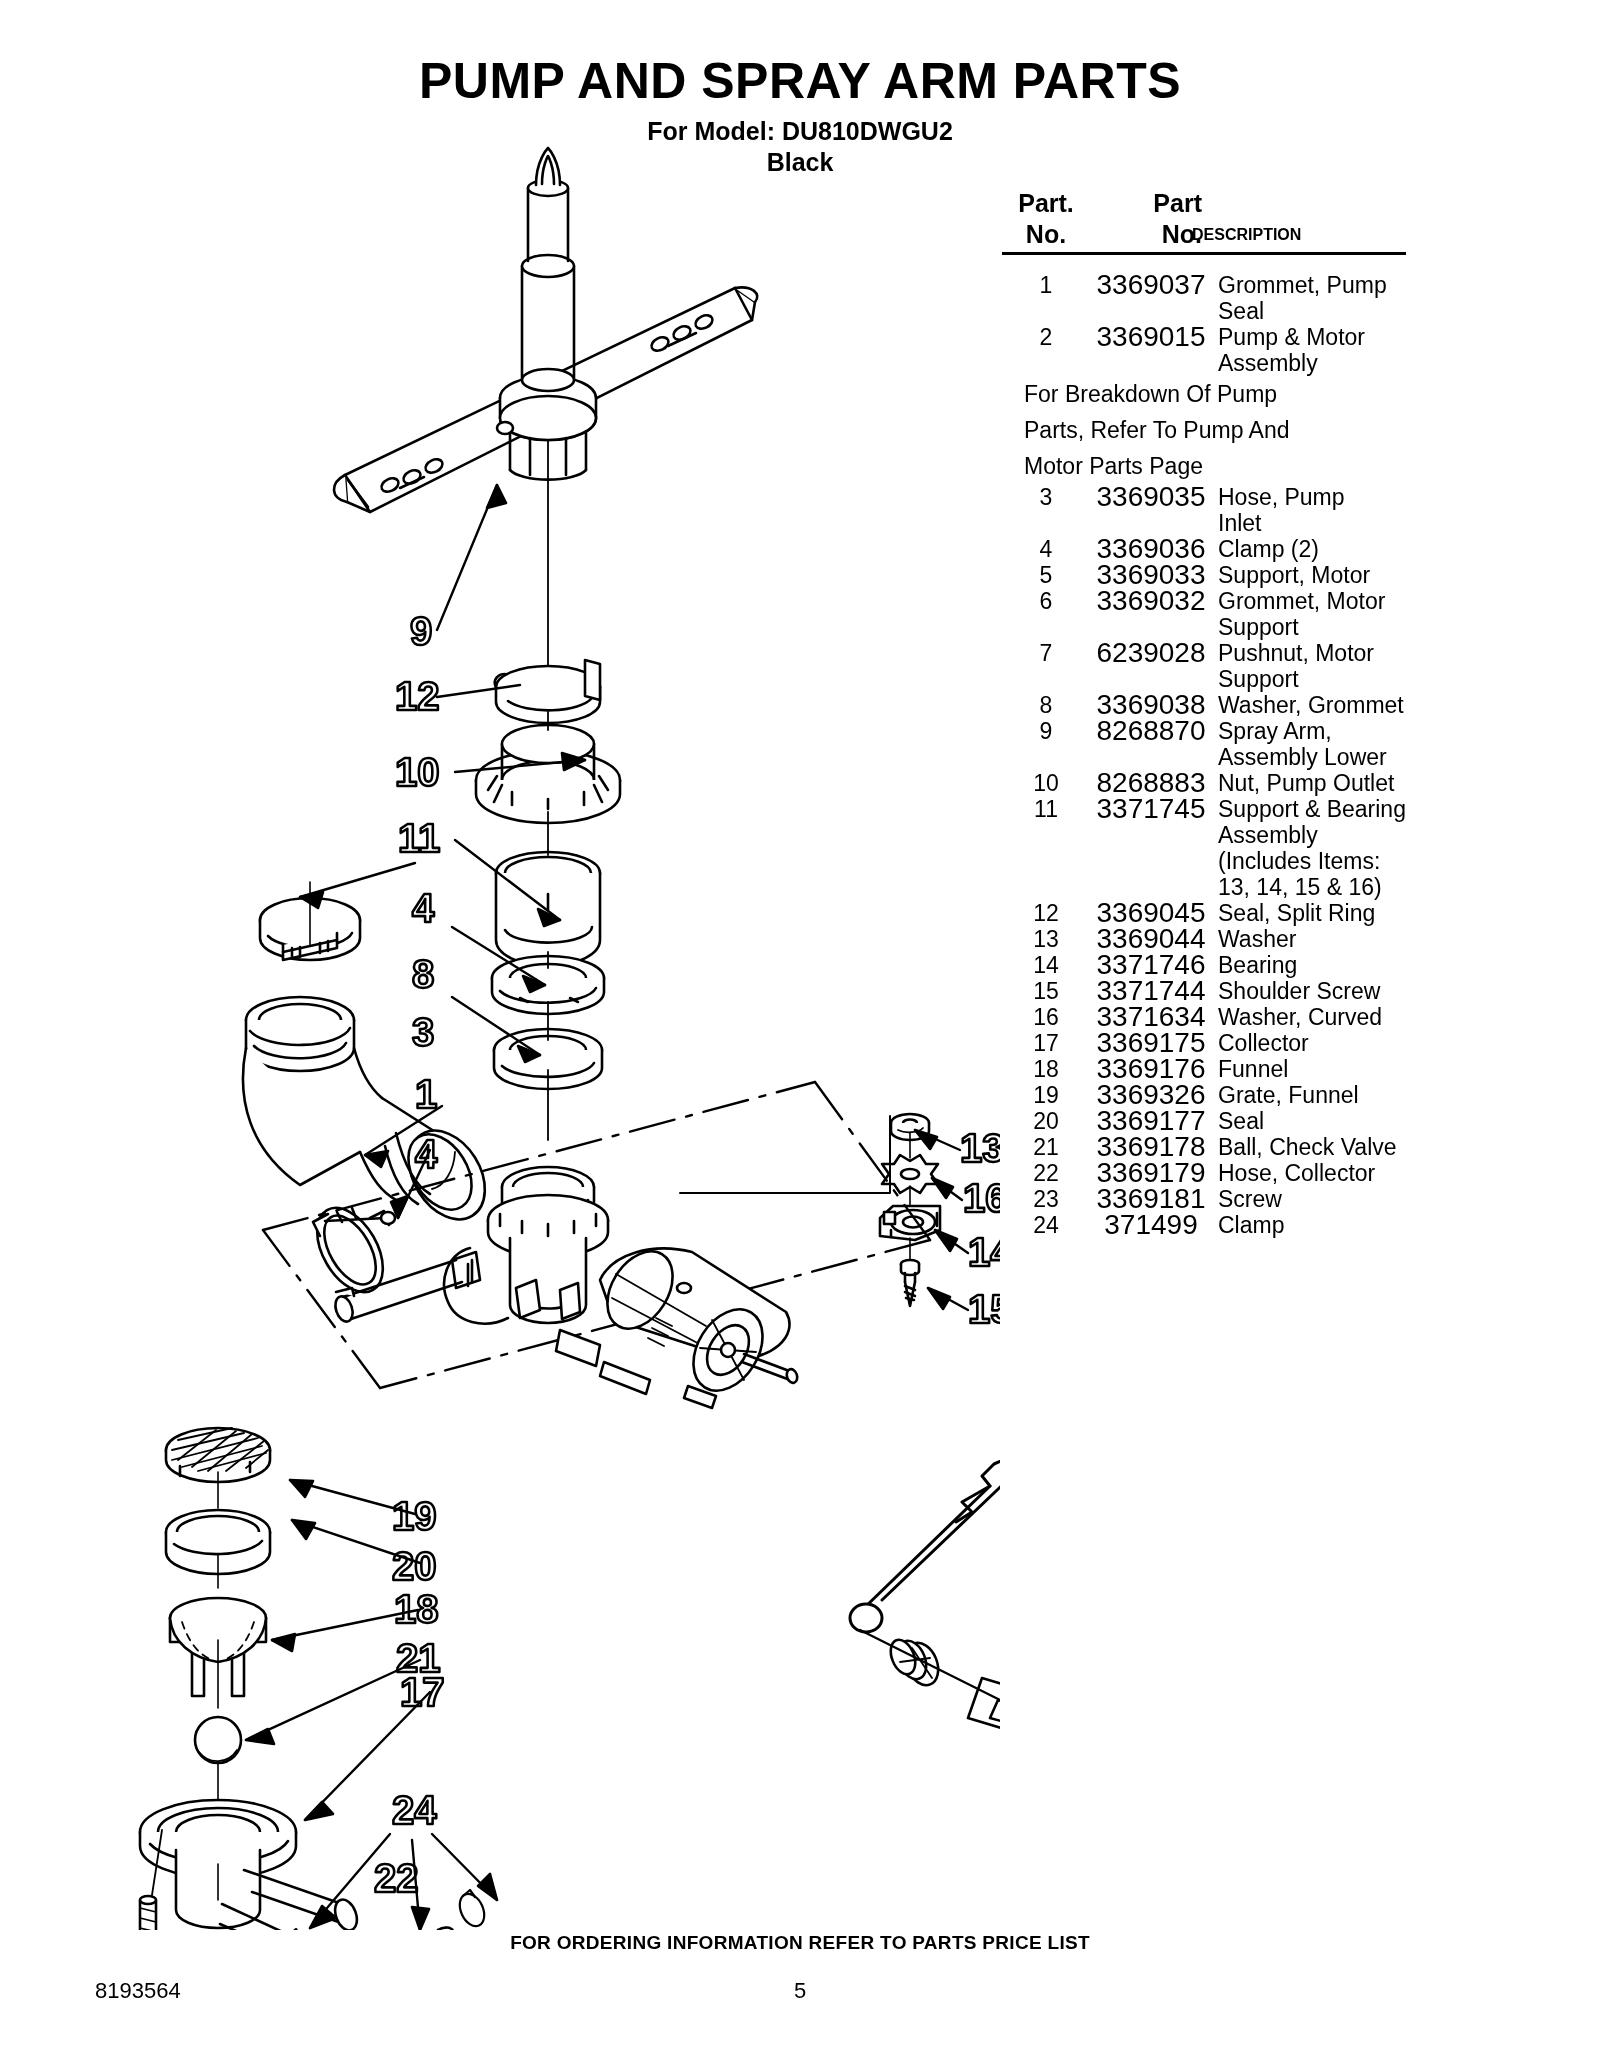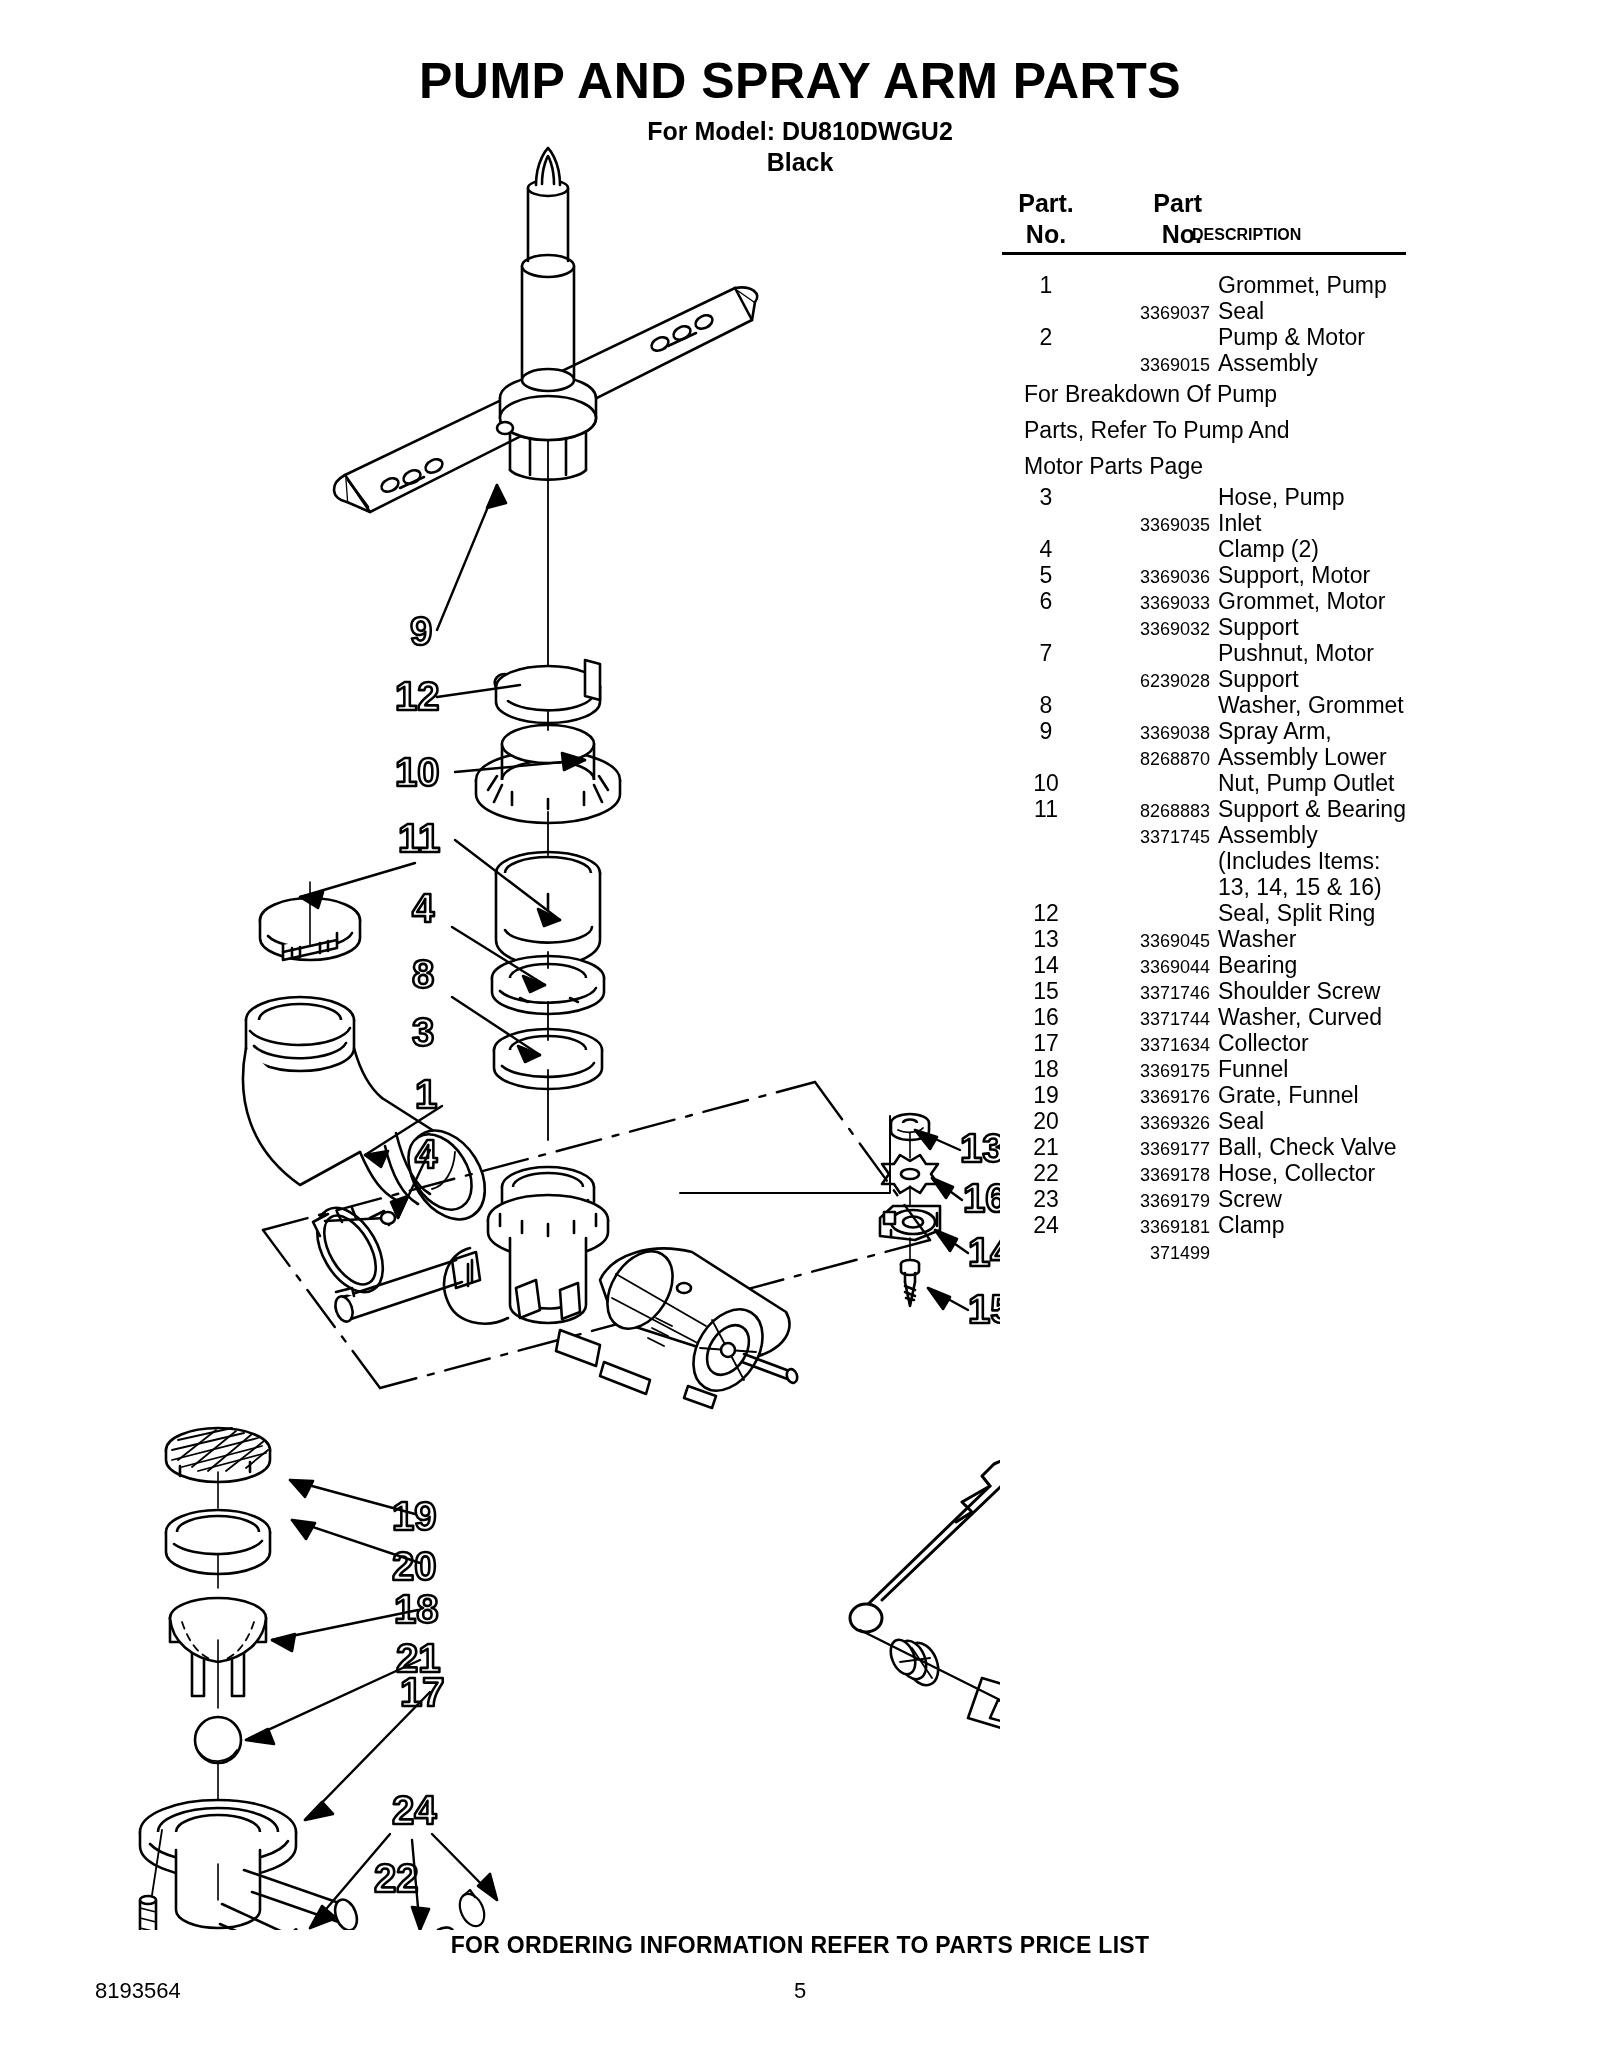--- a/index.html
+++ b/index.html
@@ -27,29 +27,29 @@
   .parts{position:absolute;left:1000px;top:188px;width:430px;}
   .ph{position:relative;height:62px;}
   .ph .c1{position:absolute;left:0;top:0;width:92px;text-align:center;font-weight:bold;font-size:25px;line-height:31px;}
   .ph .c2{position:absolute;left:92px;top:0;width:110px;text-align:right;font-weight:bold;font-size:25px;line-height:31px;}
   .ph .c3{position:absolute;left:192px;top:31px;font-weight:bold;font-size:16px;line-height:31px;}
   .hrule{position:absolute;left:2px;top:252px;width:404px;height:3px;background:#000;}
 
   .rows{position:absolute;left:1000px;top:272px;width:430px;}
   .prow{position:relative;min-height:26px;}
   .prow .illus{position:absolute;left:0;top:0;width:92px;text-align:center;font-size:23px;line-height:26px;}
-  .prow .pn{position:absolute;left:92px;top:0;width:118px;text-align:right;font-size:18px;line-height:26px;margin-top:28px;}
+  .prow .pn{position:absolute;left:92px;top:0;width:118px;text-align:center;font-size:28px;line-height:26px;}
   .prow .desc{margin-left:218px;font-size:23px;line-height:26px;white-space:pre-line;}
   .prow.note{padding-left:24px;}
   .prow.note .desc{margin-left:0;font-size:23px;line-height:36px;white-space:pre-line;}
 
   
   .footnote{
     position:absolute;left:0;right:0;top:1932px;text-align:center;
-    font-size:23px;font-weight:bold;letter-spacing:.3px;
+    font-size:19px;font-weight:bold;letter-spacing:.3px;
   }
   .docnum{position:absolute;left:95px;top:1978px;font-size:22px;}
   .pageno{position:absolute;left:0;right:0;top:1978px;text-align:center;font-size:22px;}
 
   
   .diagram{position:absolute;left:0;top:140px;width:1000px;height:1790px;}
   .diagram svg{display:block;}
   .cl{font-family:"Liberation Sans",sans-serif;font-size:40px;font-weight:bold;}
 </style>
 </head>

